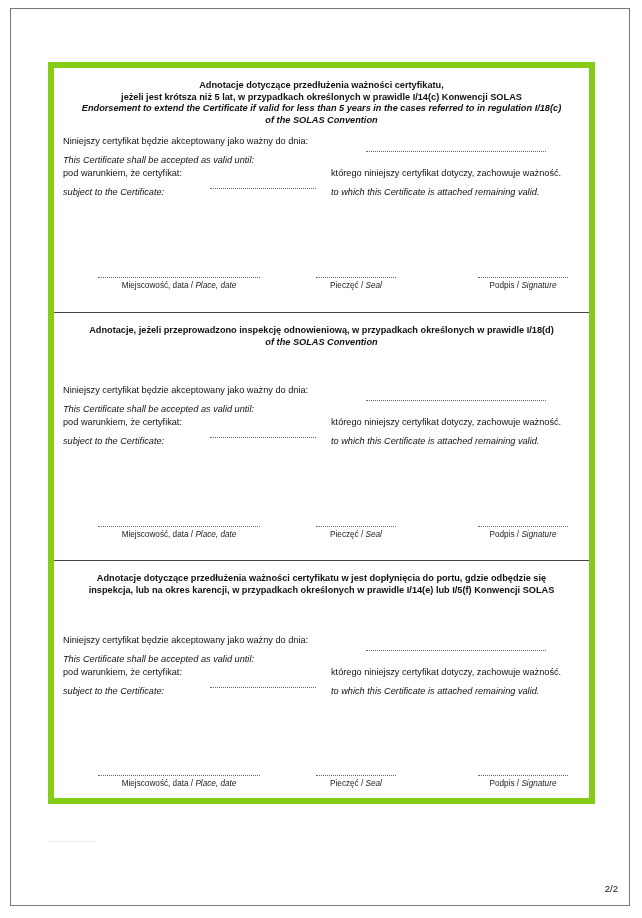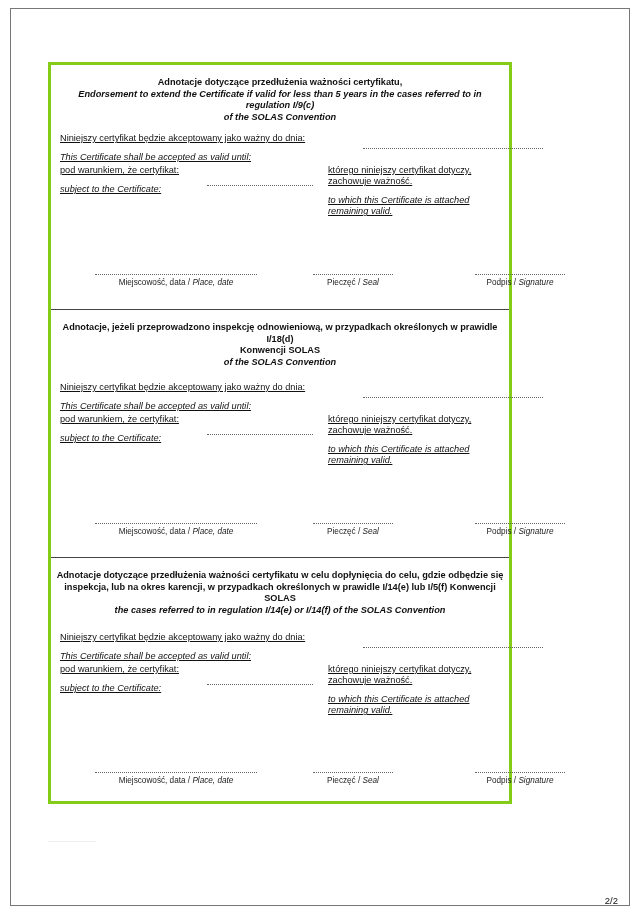--- a/index.html
+++ b/index.html
@@ -1,48 +1,49 @@
 <!DOCTYPE html>
 <html><head>
 <meta charset="utf-8">
 <style>
   html, body { margin:0; padding:0; background:#fff; }
   body { width:642px; height:918px; position:relative; overflow:hidden;
          font-family:"Liberation Sans", sans-serif; color:#111; }
   .page-border { position:absolute; left:10px; top:8px; width:620px; height:898px;
                  border:1px solid #777; box-sizing:border-box; }
-  .form-box { position:absolute; left:48px; top:62px; width:464px; height:742px;
-              border:3px solid #84cc16; box-sizing:border-box; }
+  .form-box { position:absolute; left:48px; top:62px; width:547px; height:742px;
+              border:6px solid #84cc16; box-sizing:border-box; }
   .section { position:absolute; left:0; width:100%; box-sizing:border-box; }
   .section.s1 { top:0; height:244px; }
   .section.s2 { top:244px; height:248px; border-top:1px solid #444; }
   .section.s3 { top:492px; height:249px; border-top:1px solid #444; }
   .hdr { text-align:center; font-size:9.2px; line-height:11.5px; margin-top:12px; padding:0 4px; }
   .hdr .pl { font-weight:bold; }
   .hdr .en { font-weight:bold; font-style:italic; }
-  .row { position:absolute; left:9px; right:6px; font-size:9.2px; line-height:11px;text-decoration:underline; }
+  .row { position:absolute; left:9px; right:6px; font-size:9.2px; line-height:11px; }
   .row .it { font-style:italic;margin-top:8px; }
   .dots { position:absolute; border-bottom:1px dotted #666; height:0; }
   .sig { position:absolute; font-size:8.2px; text-align:center; color:#222; }
   .sig .it { font-style:italic; }
-  .pagenum { position:absolute; right:24px; bottom:12px; font-size:9.5px; }
+  .pagenum { position:absolute; right:24px; bottom:24px; font-size:9.5px; }
   .faint { position:absolute; left:48px; top:841px; width:48px; border-bottom:1px solid #eee; }
 </style>
 </head>
 <body>
 
 <div class="page-border"></div>
 <div class="faint"></div>
 
 <div class="form-box">
 
   <div class="section s1">
     <div class="hdr">
       <div class="pl">Adnotacje dotyczące przedłużenia ważności certyfikatu,</div>
-      <div class="en">Endorsement to extend the Certificate if valid for less than 5 years in the cases referred to in regulation I/9(c)</div>
+      <div class="pl">jeżeli jest krótsza niż 5 lat, w przypadkach określonych w prawidle I/14(c) Konwencji SOLAS</div>
+      <div class="en">Endorsement to extend the Certificate if valid for less than 5 years in the cases referred to in regulation I/18(c)</div>
       <div class="en">of the SOLAS Convention</div>
     </div>
     <div class="row" style="top:68px;">
       <div>Niniejszy certyfikat będzie akceptowany jako ważny do dnia:</div>
       <div class="it">This Certificate shall be accepted as valid until:</div>
     </div>
     <div class="dots" style="left:312px; width:180px; top:83px;"></div>
     <div class="row" style="top:100px;">
       <div>pod warunkiem, że certyfikat:</div>
       <div class="it">subject to the Certificate:</div>
@@ -56,21 +57,20 @@
     <div class="dots" style="left:262px; width:80px; top:209px;"></div>
     <div class="dots" style="left:424px; width:90px; top:209px;"></div>
     <div class="sig" style="left:44px; width:162px; top:213px;"><span>Miejscowość, data / </span><span class="it">Place, date</span></div>
     <div class="sig" style="left:262px; width:80px; top:213px;"><span>Pieczęć / </span><span class="it">Seal</span></div>
     <div class="sig" style="left:424px; width:90px; top:213px;"><span>Podpis / </span><span class="it">Signature</span></div>
   </div>
 
   <div class="section s2">
     <div class="hdr">
       <div class="pl">Adnotacje, jeżeli przeprowadzono inspekcję odnowieniową, w przypadkach określonych w prawidle I/18(d)</div>
-      <div class="pl">Konwencji SOLAS</div>
       <div class="en">of the SOLAS Convention</div>
     </div>
     <div class="row" style="top:72px;">
       <div>Niniejszy certyfikat będzie akceptowany jako ważny do dnia:</div>
       <div class="it">This Certificate shall be accepted as valid until:</div>
     </div>
     <div class="dots" style="left:312px; width:180px; top:87px;"></div>
     <div class="row" style="top:104px;">
       <div>pod warunkiem, że certyfikat:</div>
       <div class="it">subject to the Certificate:</div>
@@ -83,23 +83,22 @@
     <div class="dots" style="left:44px; width:162px; top:213px;"></div>
     <div class="dots" style="left:262px; width:80px; top:213px;"></div>
     <div class="dots" style="left:424px; width:90px; top:213px;"></div>
     <div class="sig" style="left:44px; width:162px; top:217px;"><span>Miejscowość, data / </span><span class="it">Place, date</span></div>
     <div class="sig" style="left:262px; width:80px; top:217px;"><span>Pieczęć / </span><span class="it">Seal</span></div>
     <div class="sig" style="left:424px; width:90px; top:217px;"><span>Podpis / </span><span class="it">Signature</span></div>
   </div>
 
   <div class="section s3">
     <div class="hdr">
-      <div class="pl">Adnotacje dotyczące przedłużenia ważności certyfikatu w celu dopłynięcia do celu, gdzie odbędzie się</div>
+      <div class="pl">Adnotacje dotyczące przedłużenia ważności certyfikatu w jest dopłynięcia do portu, gdzie odbędzie się</div>
       <div class="pl">inspekcja, lub na okres karencji, w przypadkach określonych w prawidle I/14(e) lub I/5(f) Konwencji SOLAS</div>
-      <div class="en">the cases referred to in regulation I/14(e) or I/14(f) of the SOLAS Convention</div>
     </div>
     <div class="row" style="top:74px;">
       <div>Niniejszy certyfikat będzie akceptowany jako ważny do dnia:</div>
       <div class="it">This Certificate shall be accepted as valid until:</div>
     </div>
     <div class="dots" style="left:312px; width:180px; top:89px;"></div>
     <div class="row" style="top:106px;">
       <div>pod warunkiem, że certyfikat:</div>
       <div class="it">subject to the Certificate:</div>
     </div>

